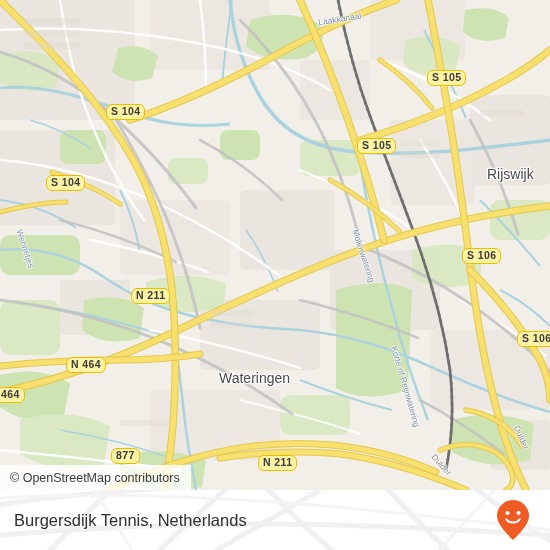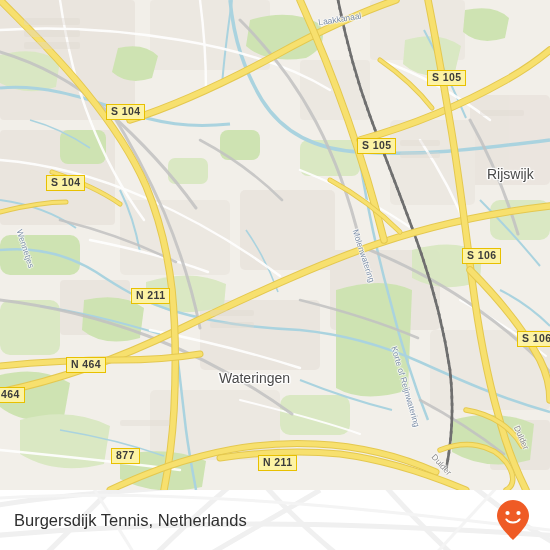--- a/index.html
+++ b/index.html
@@ -21,21 +21,21 @@
     overflow: hidden;
   }
 
   .map-svg { position: absolute; left: 0; top: 0; width: 550px; height: 490px; }
 
   
   .shield {
     position: absolute;
     background: #fdf3a4;
     border: 1.6px solid #e8c000;
-    border-radius: 0;
+    border-radius: 6px;
     color: #3c3c3c;
     font-size: 10.5px;
     font-weight: bold;
     letter-spacing: .4px;
     padding: 1px 4px 2px 4px;
     line-height: 11px;
     white-space: nowrap;
     font-family: "Liberation Sans", sans-serif;
   }
 
@@ -350,20 +350,23 @@
 
     <div>
       <div class="wlabel" style="left:318px; top:14px;  transform:rotate(-9deg);">Laakkanaal</div>
       <div class="wlabel" style="left:24px;  top:228px; transform:rotate(72deg); transform-origin:left top;">Wennetjes</div>
       <div class="wlabel" style="left:360px; top:228px; transform:rotate(72deg); transform-origin:left top;">Molenwatering</div>
       <div class="wlabel" style="left:399px; top:345px; transform:rotate(74deg); transform-origin:left top;">Korte of Reijnwatering</div>
       <div class="slabel" style="left:437px; top:452px; transform:rotate(48deg); transform-origin:left top;">Dulder</div>
       <div class="slabel" style="left:521px; top:424px; transform:rotate(66deg); transform-origin:left top;">Dulder</div>
     </div>
 
+    <div id="attribution">
+      <span>© OpenStreetMap contributors</span>
+    </div>
 
 
   </div>
 
   <div id="footer">
 
     <svg id="footer-pattern" viewBox="0 0 550 60">
       <rect x="0" y="0" width="550" height="60" fill="#ffffff"></rect>
       <g stroke="#f0f0f0" fill="none" stroke-width="5">
         <path d="M-20,18 C60,4 140,0 220,-6"></path>

